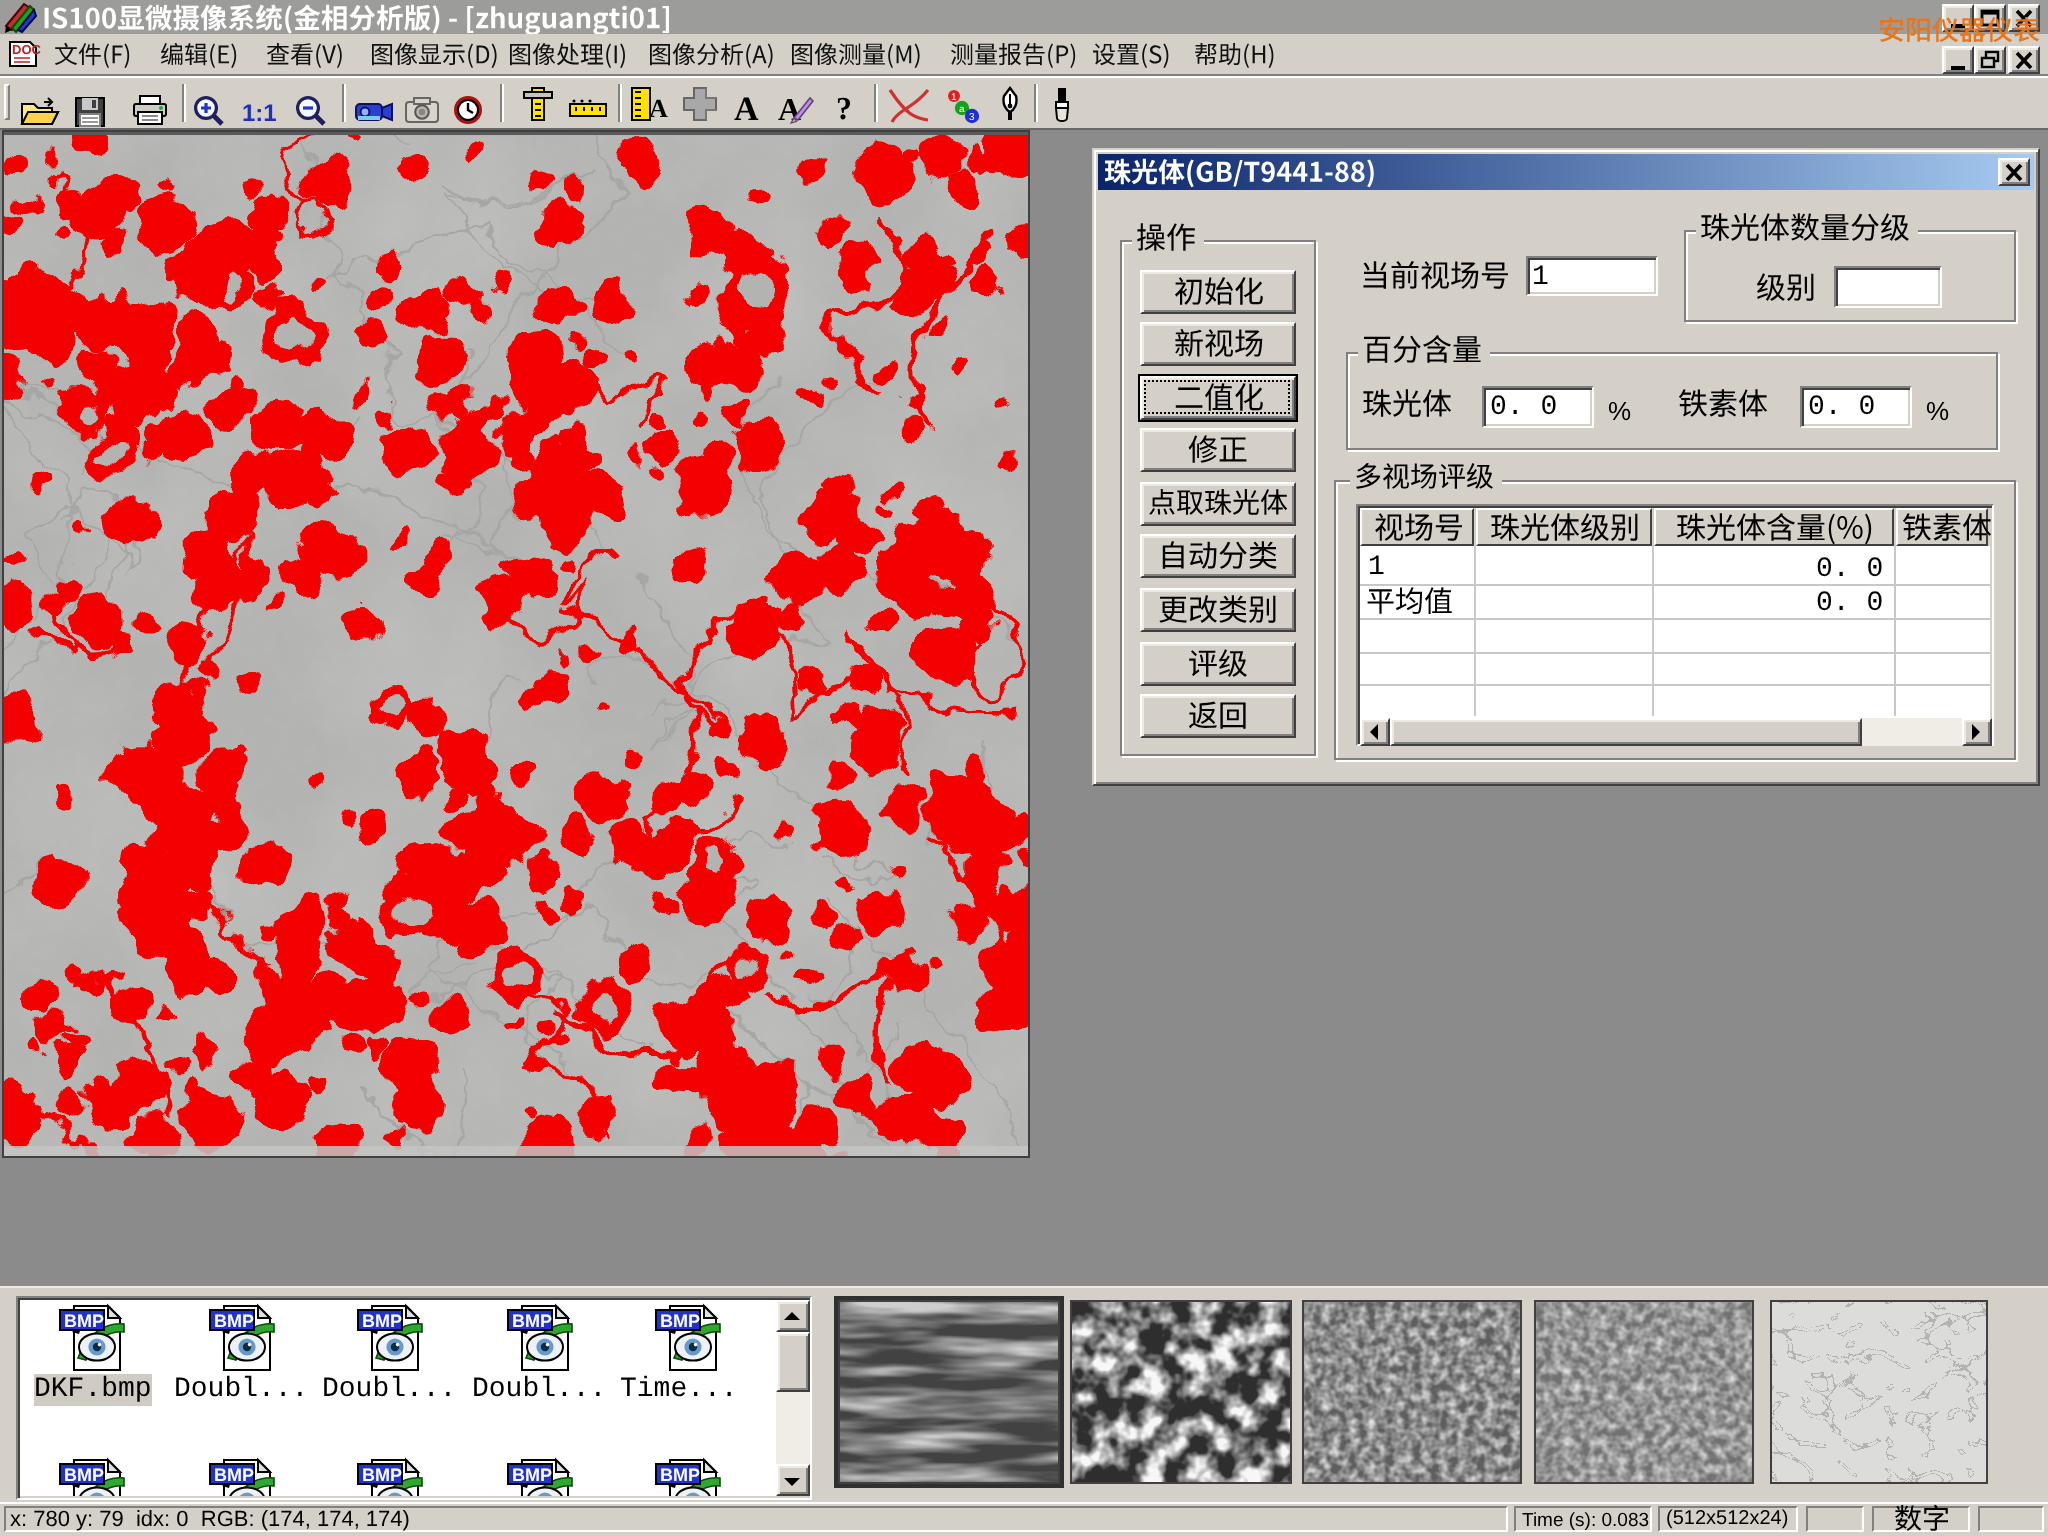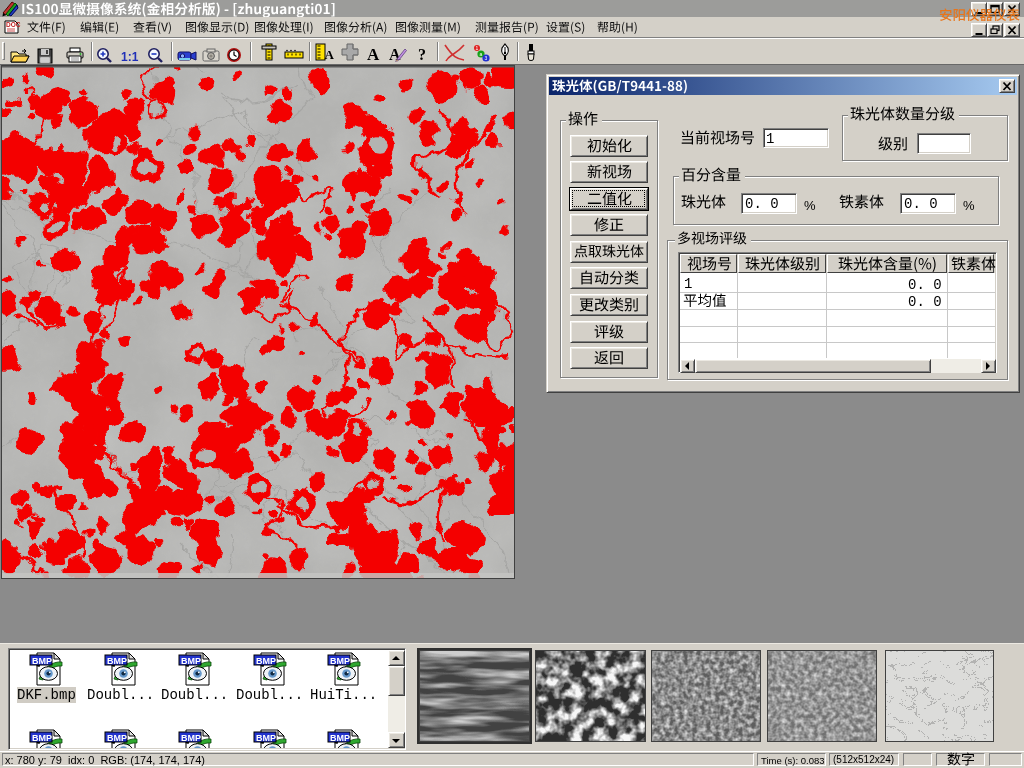--- a/index.html
+++ b/index.html
@@ -1002,21 +1002,21 @@
 <circle cx="19.5" cy="21.5" r="4.3" fill="#6699cc"></circle>
 <circle cx="19.5" cy="21.5" r="2.1" fill="#102a44"></circle>
 <circle cx="20.8" cy="20.3" r="0.9" fill="#fff"></circle>
 <rect x="1" y="3" width="22" height="10" fill="#2233cc" stroke="#000"></rect>
 <text x="3" y="11.5" font-family="Liberation Sans" font-size="9" font-weight="bold" fill="#fff">BMP</text>
 </svg>
 <div class="abs" style="left:7px;top:37px;background:#d0ccc4;font:14px 'Liberation Mono';color:#000;white-space:pre">DKF.bmp</div>
 <div class="abs" style="left:77px;top:37px;font:14px 'Liberation Mono';color:#000;white-space:pre">Doubl...</div>
 <div class="abs" style="left:151px;top:37px;font:14px 'Liberation Mono';color:#000;white-space:pre">Doubl...</div>
 <div class="abs" style="left:226px;top:37px;font:14px 'Liberation Mono';color:#000;white-space:pre">Doubl...</div>
-<div class="abs" style="left:300px;top:37px;font:14px 'Liberation Mono';color:#000;white-space:pre">HuiTi...</div>
+<div class="abs" style="left:300px;top:37px;font:14px 'Liberation Mono';color:#000;white-space:pre">Time...</div>
 <svg width="37" height="34" viewBox="0 0 37 34" style="position:absolute;left:19px;top:79px;overflow:visible">
 <path d="M8 1 h17 l6 6 v26 h-23 Z" fill="#fff" stroke="#000"></path>
 <path d="M25 1 v6 h6 Z" fill="#e0e0e0" stroke="#000"></path>
 <path d="M10 27 C14 16 23 9 33 10 L33 14 C25 13 17 19 14 28 Z" fill="#2fa82f" stroke="#0a4a0a" stroke-width="0.8"></path>
 <path d="M7 14 l5 -4 -1.5 5" fill="#000"></path>
 <ellipse cx="19.5" cy="21.5" rx="9" ry="6.8" fill="#eef2f6" stroke="#000"></ellipse>
 <circle cx="19.5" cy="21.5" r="4.3" fill="#6699cc"></circle>
 <circle cx="19.5" cy="21.5" r="2.1" fill="#102a44"></circle>
 <circle cx="20.8" cy="20.3" r="0.9" fill="#fff"></circle>
 <rect x="1" y="3" width="22" height="10" fill="#2233cc" stroke="#000"></rect>

